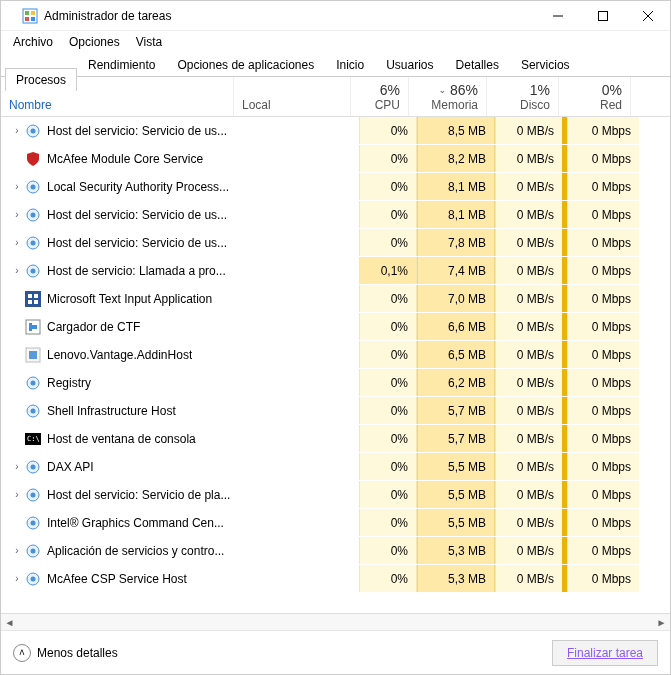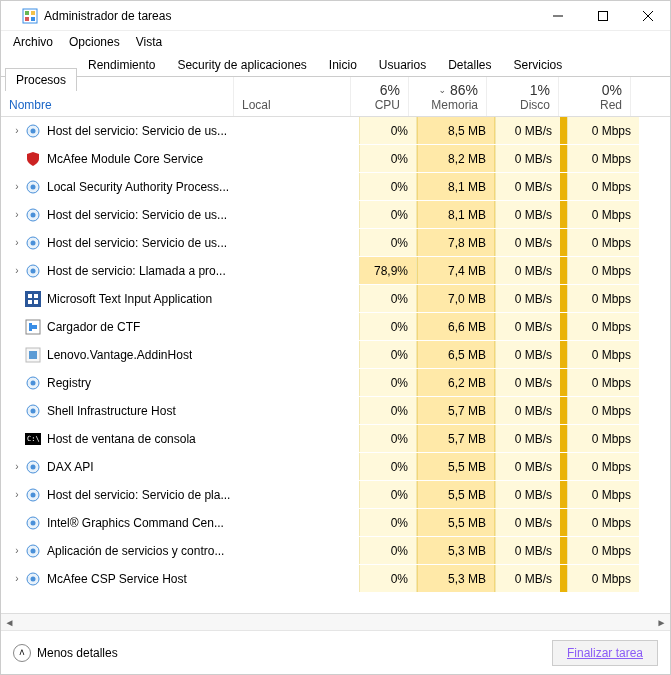--- a/index.html
+++ b/index.html
@@ -27,21 +27,21 @@
   .hc-mem { width: 78px; }
   .hc-disk { width: 72px; }
   .hc-net { width: 72px; }
   .row { display: flex; height: 28px; align-items: center; border-bottom: 1px solid transparent; }
   .cell { padding: 0 8px; height: 100%; display: flex; align-items: center; font-size: 12px; }
   .cell.right { justify-content: flex-end; }
   .c-name { width: 241px; }
   .c-status { width: 117px; }
   .c-cpu { width: 58px; background: #fff9db; border-left:1px solid #f2e7b1; border-right:1px solid #f2e7b1;}
   .c-mem { width: 78px; background: #ffe9a8; border-left:1px solid #f2d77a; border-right:1px solid #f2d77a;}
-  .c-disk { width: 72px; background: #fff9db; border-left:1px solid #f2e7b1; border-right:7px solid #eab308;}
+  .c-disk { width: 72px; background: #fff9db; border-left:1px solid #f2e7b1; border-right:5px solid #eab308;}
   .c-net { width: 72px; background: #fff9db; border-left:1px solid #f2e7b1;}
   .c-cpu.hot { background:#ffe9a8;}
   .exp { width: 16px; display:inline-flex; justify-content:center; color:#666; font-size:10px;}
   .picon { width:16px; height:16px; margin-right:6px; display:inline-flex; align-items:center; justify-content:center; }
   .picon svg { width:16px; height:16px; }
   .pname { overflow:hidden; text-overflow:ellipsis; white-space:nowrap;text-align:center; }
   .hscroll { height:17px; border-top:1px solid #ddd; display:flex; align-items:center; background:#f7f7f7; }
   .hscroll .harrow { width:17px; height:17px; display:flex; align-items:center; justify-content:center; color:#666; font-size:10px;}
   .hscroll .htrack { flex:1; }
   .footer { height: 44px; border-top:1px solid #e5e5e5; display:flex; align-items:center; padding:0 12px; }
@@ -85,21 +85,21 @@
 
 <div class="menubar">
   <span class="menuitem">Archivo</span>
   <span class="menuitem">Opciones</span>
   <span class="menuitem">Vista</span>
 </div>
 
 <div class="tabstrip">
   <div class="tab active">Procesos</div>
   <div class="tab">Rendimiento</div>
-  <div class="tab">Security de aplicaciones</div>
+  <div class="tab">Opciones de aplicaciones</div>
   <div class="tab">Inicio</div>
   <div class="tab">Usuarios</div>
   <div class="tab">Detalles</div>
   <div class="tab">Servicios</div>
 </div>
 
 <div class="content">
   <div class="grid-head">
     <div class="col-head hc-name">
       <span style="color:#1a66c7;">Nombre</span>
@@ -218,21 +218,21 @@
           <span class="exp">›</span>
           <span class="picon">
             <svg viewBox="0 0 16 16">
               <circle cx="8" cy="8" r="6" fill="#e8f2fb" stroke="#4a90d9"></circle>
               <circle cx="8" cy="8" r="2.5" fill="#4a90d9"></circle>
             </svg>
           </span>
           <span class="pname">Host de servicio: Llamada a pro...</span>
         </div>
         <div class="cell c-status"></div>
-        <div class="cell c-cpu hot right">78,9%</div>
+        <div class="cell c-cpu hot right">0,1%</div>
         <div class="cell c-mem right">7,4 MB</div>
         <div class="cell c-disk right">0 MB/s</div>
         <div class="cell c-net right">0 Mbps</div>
       </div>
       <div class="row">
         <div class="cell c-name">
           <span class="exp"></span>
           <span class="picon">
             <svg viewBox="0 0 16 16">
               <rect width="16" height="16" fill="#2b579a"></rect>

